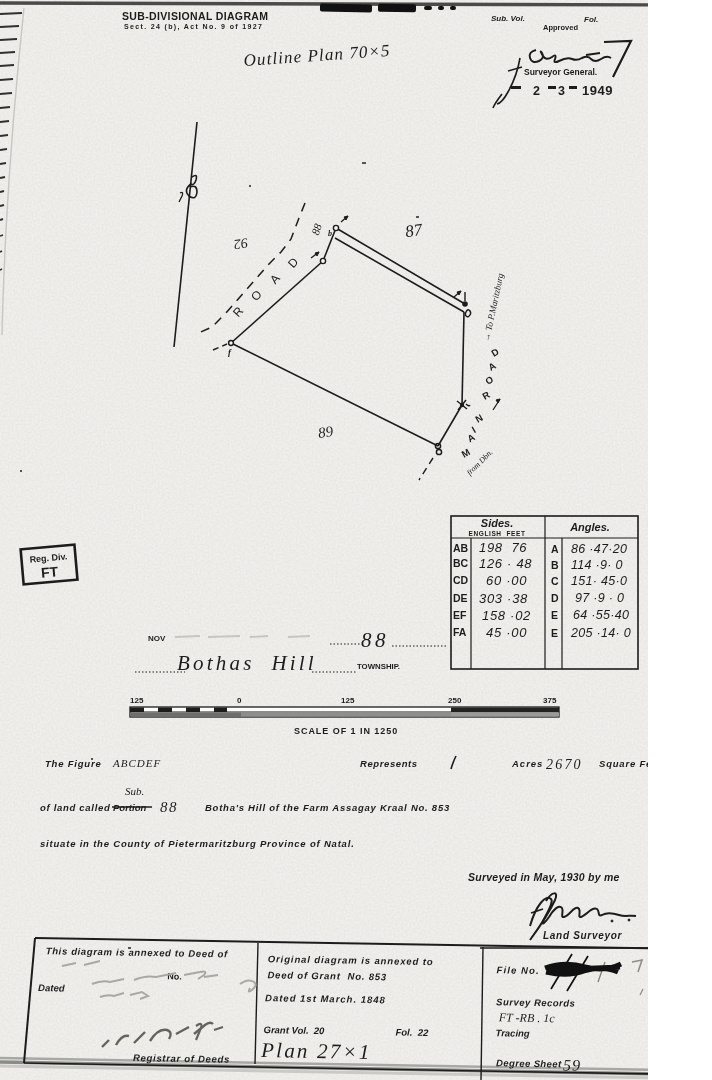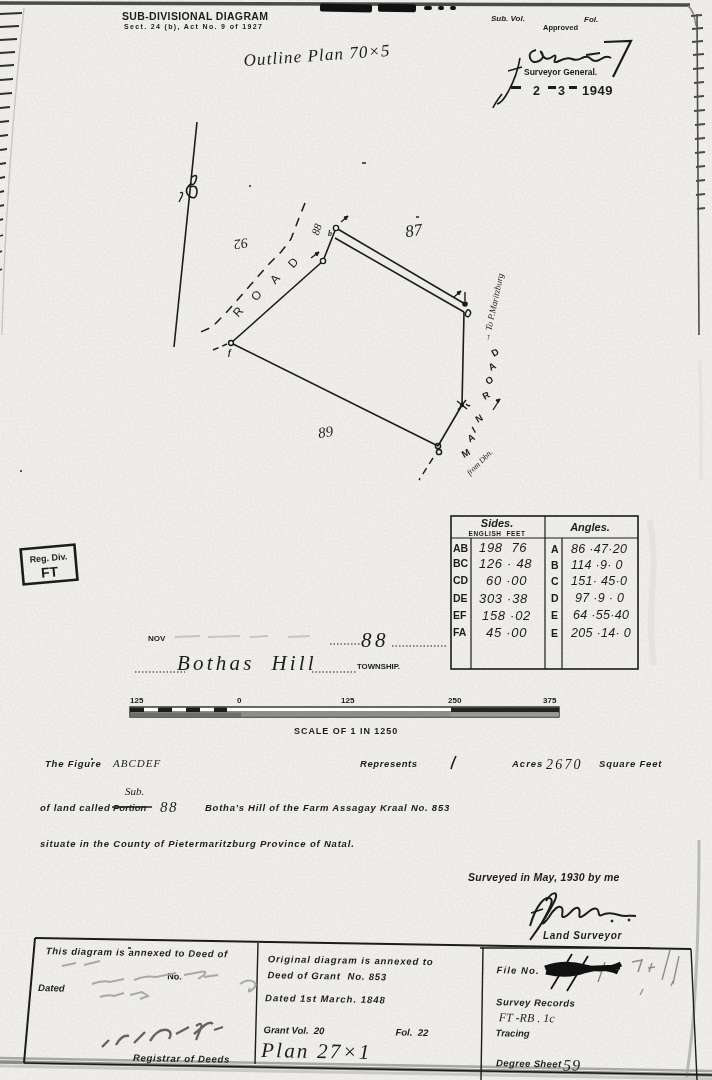--- a/index.html
+++ b/index.html
@@ -1,16 +1,16 @@
 <!DOCTYPE html>
 <html><head>
 <meta charset="utf-8">
 <style>
 html,body{margin:0;padding:0;}
-.page{position:relative;width:712px;height:1080px;background:#14b8a6;overflow:hidden;}
+.page{position:relative;width:648px;height:1080px;background:#14b8a6;overflow:hidden;}
 svg{position:absolute;left:0;top:0;}
 text{font-family:"Liberation Sans",sans-serif;fill:#1c1c1c;}
 .p{font-weight:bold;}
 .pi{font-weight:bold;font-style:italic;}
 .hw{font-family:"Liberation Serif",serif;font-style:italic;}
 </style>
 </head>
 <body>
 <div class="page">
 <svg width="712" height="1080" viewBox="0 0 712 1080">

